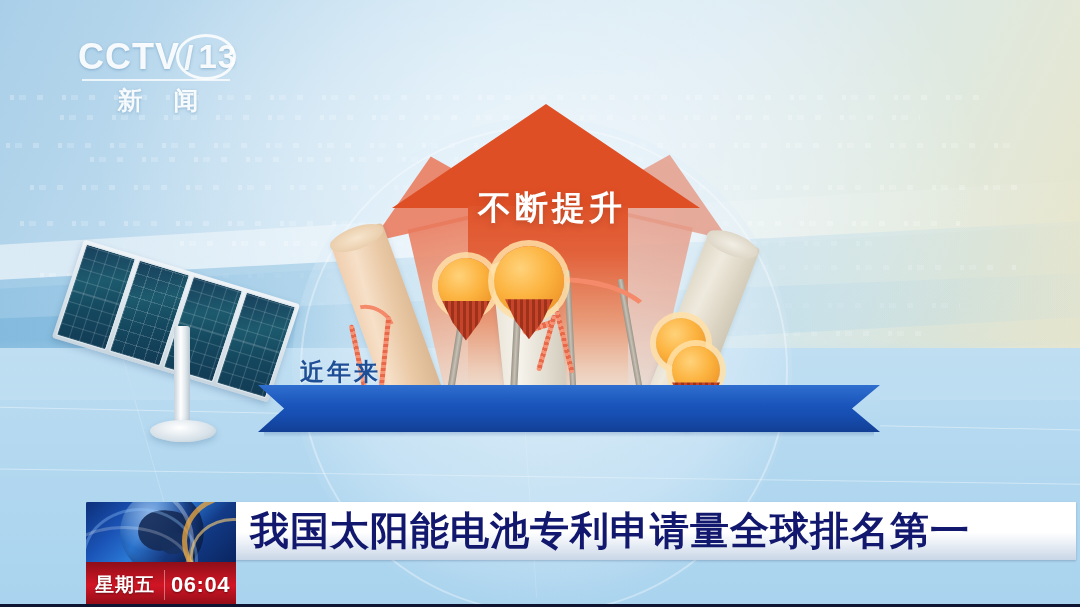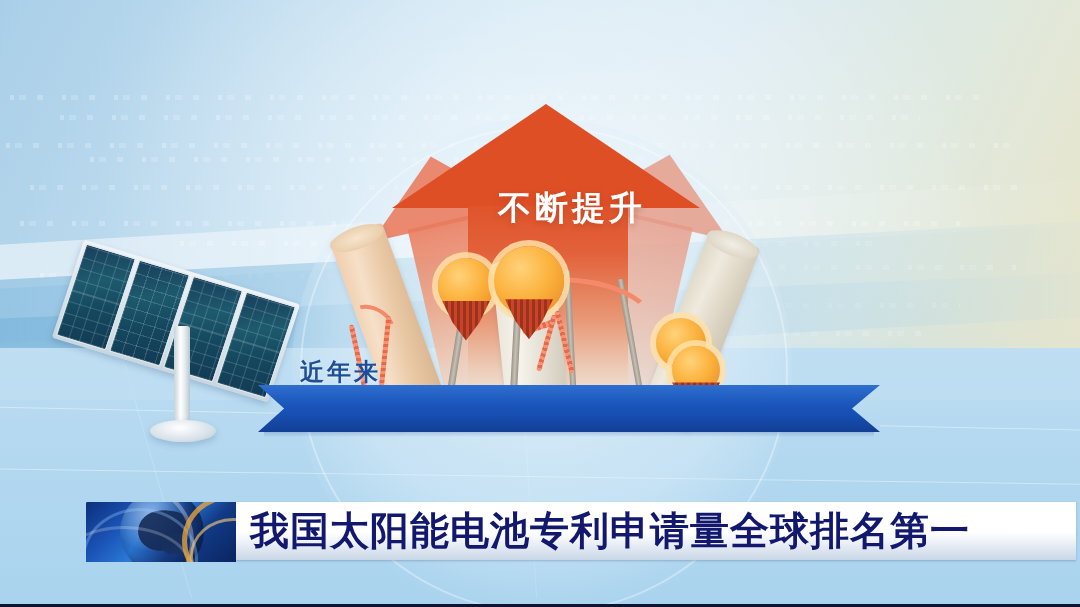--- a/index.html
+++ b/index.html
@@ -183,21 +183,21 @@
     position:absolute;left:50%;top:76%;transform:translateX(-50%);
     width:48px;height:40px;
     background:repeating-linear-gradient(90deg,#c6452a 0 3px,#9e3119 3px 6px);
     clip-path:polygon(0 0,100% 0,78% 55%,50% 100%,22% 55%);
   }
   .ribbon-curve{position:absolute;border:4px solid;border-color:#f58a6b transparent transparent transparent;border-radius:50%;}
   .ribbon-str{position:absolute;background:repeating-linear-gradient(0deg,#f79275 0 3px,#e8694a 3px 6px);border-radius:3px;}
 
   
   #label-top{
-    position:absolute;left:498px;top:186px;
+    position:absolute;left:478px;top:186px;
     font-size:33px;font-weight:bold;color:#ffffff;letter-spacing:4px;
     text-shadow:0 2px 6px rgba(150,60,30,.45);
   }
   #label-years{
     position:absolute;left:300px;top:356px;
     font-size:24px;font-weight:bold;color:#1d4e96;letter-spacing:3px;
     text-shadow:0 1px 2px rgba(255,255,255,.6);
   }
 
   
@@ -317,20 +317,30 @@
   <div class="floor">
     <div class="floor-line" style="left:-40px;top:58px;width:1200px;transform:rotate(1.2deg);"></div>
     <div class="floor-line" style="left:-40px;top:120px;width:1200px;transform:rotate(.8deg);"></div>
     <div class="floor-line" style="left:120px;top:0px;width:260px;transform:rotate(74deg);opacity:.5;"></div>
     <div class="floor-line" style="left:520px;top:10px;width:240px;transform:rotate(86deg);opacity:.4;"></div>
   </div>
   <div class="floor-haze"></div>
   <div class="bg-dome"></div>
   <div class="bg-dome2"></div>
 
+  <div id="logo">
+    <div class="cctv">
+      <span>CCTV</span>
+      <span class="slash">/</span>
+      <span class="thirteen">13</span>
+    </div>
+    <div class="ring"></div>
+    <div class="underline"></div>
+    <div class="xw">新 闻</div>
+  </div>
 
   <div id="solar">
     <div class="panel-frame">
       <div class="panel-col"></div>
       <div class="panel-col"></div>
       <div class="panel-col"></div>
       <div class="panel-col"></div>
     </div>
     <div class="pole"></div>
     <div class="pole-base"></div>
@@ -411,18 +421,23 @@
       <div class="streak s5"></div>
       <div class="streak s3"></div>
       <div class="streak s4"></div>
     </div>
 
     <div id="headline">
       <div class="cap-top"></div>
       <div class="txt">我国太阳能电池专利申请量全球排名第一</div>
     </div>
 
+    <div id="timebox">
+      <div class="dayw">星期五</div>
+      <div class="sep"></div>
+      <div class="clock">06:04</div>
+    </div>
 
 
   </div>
 
   <div id="bottom-edge"></div>
 </div>
 
 </body></html>

